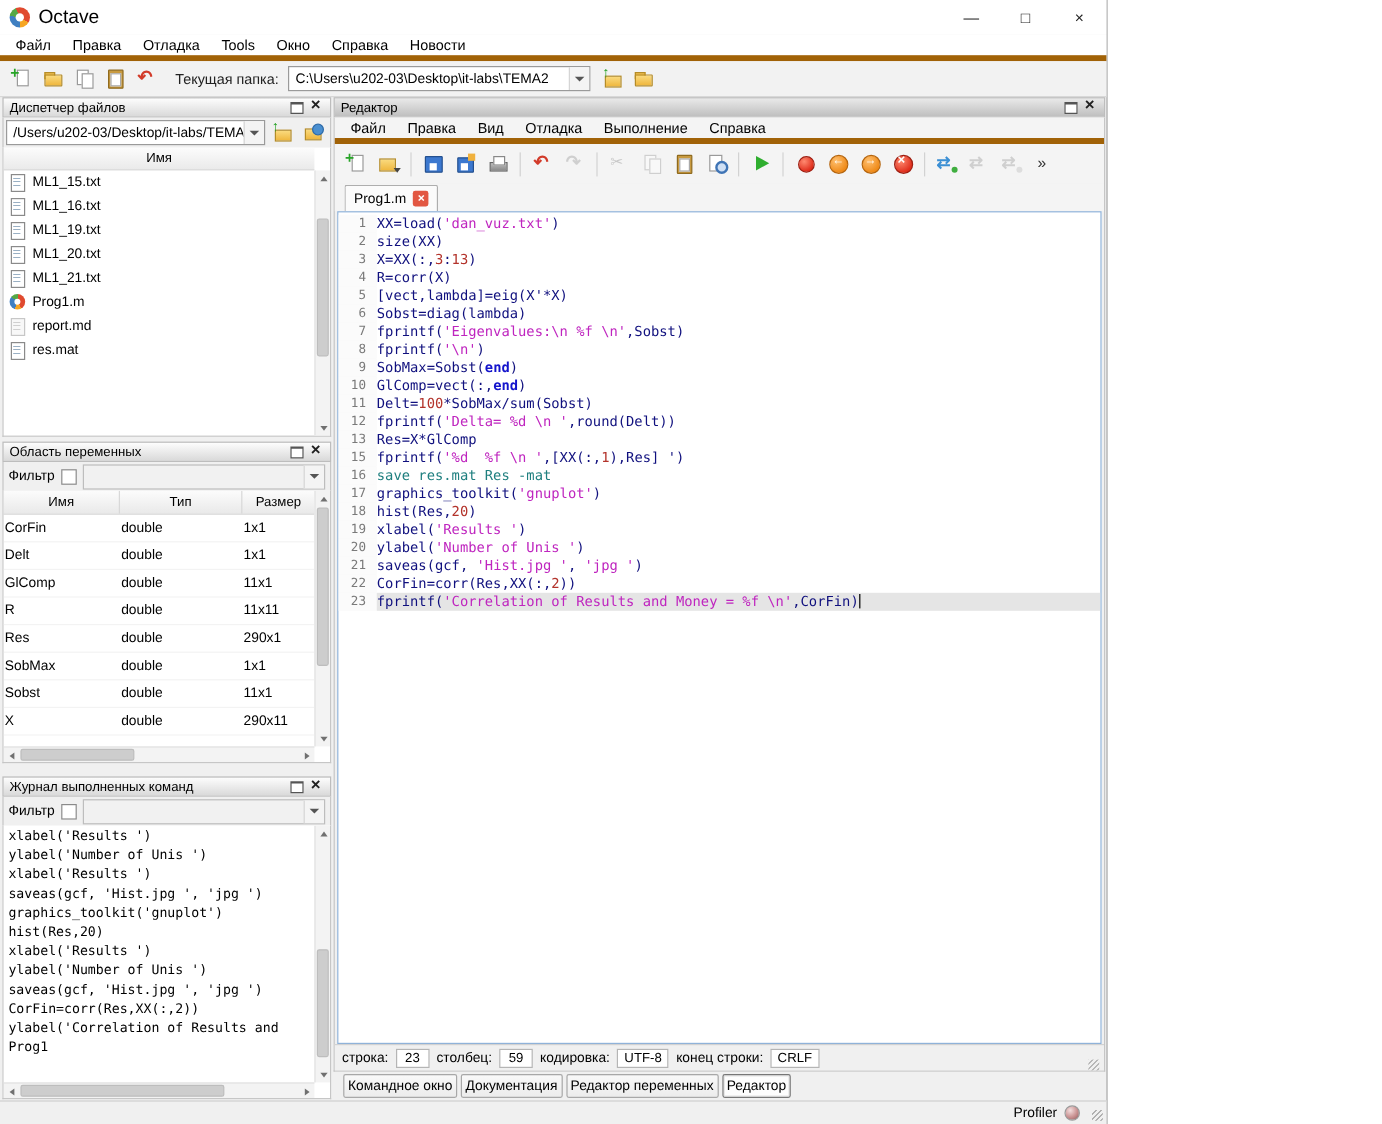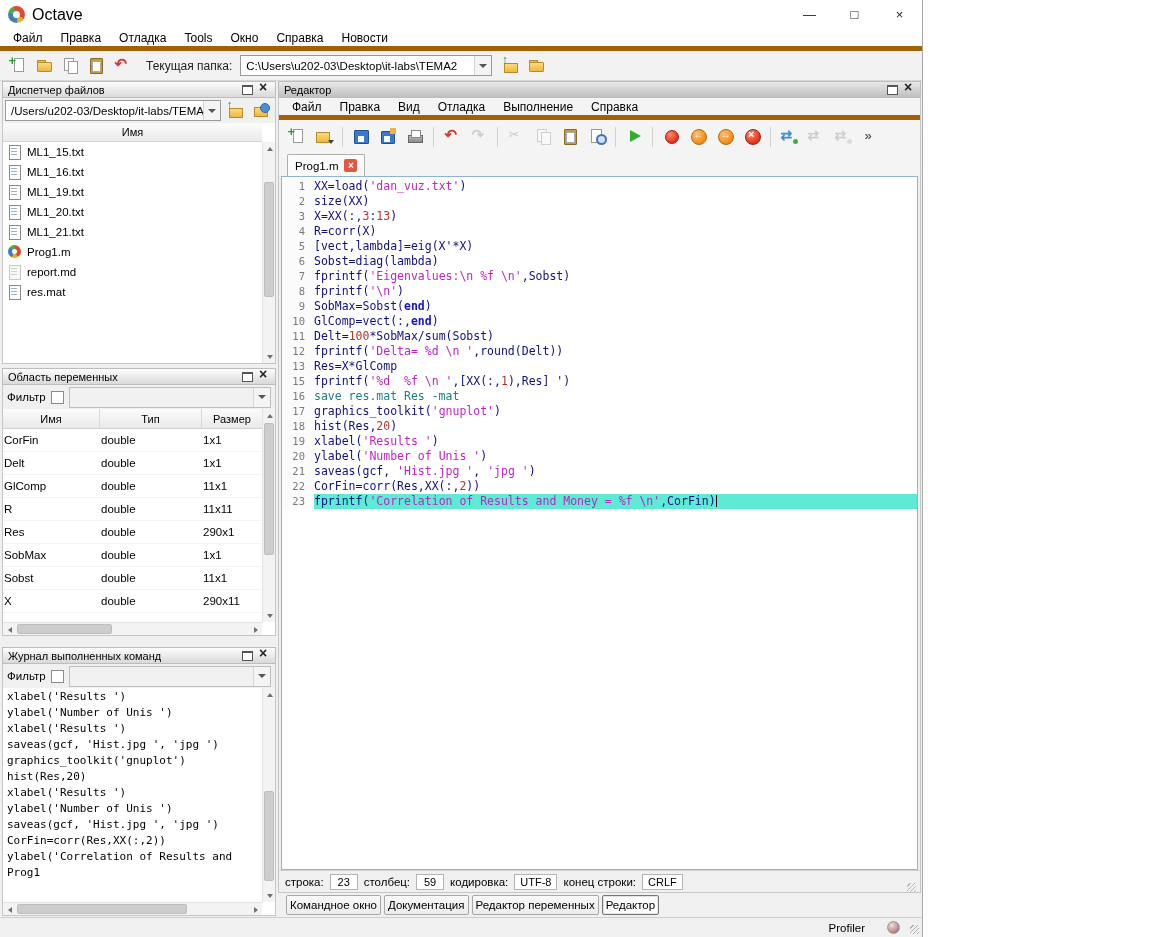--- a/index.html
+++ b/index.html
@@ -84,38 +84,38 @@
   .editor-panel{flex:1;display:flex;flex-direction:column;background:#f0f0f0;min-height:0;border:1px solid #c6c6c6;border-top:none}
   .editor-menubar{height:22px;display:flex;align-items:center;padding-left:4px;background:#f4f4f4}
   .editor-toolbar{height:33px;display:flex;align-items:center;padding-left:6px;gap:3px;background:#f4f4f4}
   .tabbar{height:23px;display:flex;align-items:flex-end;padding-left:8px;background:#f4f4f4}
   .tab{height:22px;display:flex;align-items:center;gap:6px;padding:0 7px;background:#fbfbfb;border:1px solid #aeaeae;border-bottom:none;font-size:11.5px;border-radius:2px 2px 0 0}
   .tab-close{width:13px;height:13px;background:#e25742;border-radius:2px;color:#fff;display:flex;align-items:center;justify-content:center;font-size:10px;font-weight:bold}
   .code-wrap{flex:1;background:#fff;border:1px solid #8fb2d9;margin:0 2px;position:relative;overflow:hidden;font-family:"DejaVu Sans Mono",monospace;font-size:11.5px;padding-top:2px;min-height:0}
   .code-line{display:flex;height:15px;line-height:15px;white-space:pre}
   .ln{width:32px;flex:none;text-align:right;padding-right:9px;color:#7a7a7a;font-size:10.5px;background:#fbfbfb}
   .cd{flex:1;position:relative;min-width:0}
-  .code-line.cur .cd{background:#5eead4}
+  .code-line.cur .cd{background:#e5e5e5}
   .tk-d{color:#10107e}
   .tk-s{color:#bf25bf}
   .tk-n{color:#b3332b}
   .tk-k{color:#1414cc;font-weight:bold}
   .tk-c{color:#1f7f7f}
   .caret{display:inline-block;width:1px;height:12px;background:#000;vertical-align:-2px}
 
   .editor-status{height:22px;background:#f0f0f0;border-top:1px solid #d2d2d2;display:flex;align-items:center;gap:6px;padding-left:6px;font-size:11.5px}
   .status-box{min-width:28px;height:16px;background:#fff;border:1px solid #b5b5b5;display:flex;align-items:center;justify-content:center;padding:0 5px;font-size:11px}
   .mini-grip{margin-left:auto;margin-right:4px;width:9px;height:9px;align-self:flex-end;
      background:repeating-linear-gradient(135deg,transparent 0 2px,#b8b8b8 2px 3px)}
 
   
   .bottom-tabs{height:23px;display:flex;align-items:center;gap:3px;padding-left:8px}
   .wtab{height:20px;display:flex;align-items:center;padding:0 3px;border:1px solid #a8a8a8;background:linear-gradient(#f9f9f9,#ececec);font-size:11.5px;border-radius:2px;white-space:nowrap}
   .wtab.active{background:#fdfdfd;border-color:#777;box-shadow:inset 0 0 0 1px #e3e3e3}
-  .statusline{position:absolute;left:0;right:0;bottom:0;height:20px;background:#f0f0f0;border-top:1px solid #cfcfcf;display:flex;align-items:center;justify-content:flex-end;gap:22px;padding-right:22px;font-size:11.5px}
+  .statusline{position:absolute;left:0;right:0;bottom:0;height:20px;background:#f0f0f0;border-top:1px solid #cfcfcf;display:flex;align-items:center;justify-content:flex-end;gap:6px;padding-right:22px;font-size:11.5px}
   .orb{width:13px;height:13px;border-radius:50%;background:radial-gradient(circle at 35% 30%,#f3dede,#c99191 55%,#8d5a5a);border:1px solid #9a9a9a}
   .grip{position:absolute;right:3px;bottom:3px;width:9px;height:9px;
      background:repeating-linear-gradient(135deg,transparent 0 2px,#b0b0b0 2px 3px)}
 
   
   .ic{width:17px;height:17px;display:inline-block;position:relative;flex:none}
   .ic-new::before{content:"";position:absolute;left:4px;top:1px;width:8px;height:12px;background:#fff;border:1px solid #9a9a9a}
   .ic-new::after{content:"+";position:absolute;left:-1px;top:-4px;color:#28a428;font-weight:bold;font-size:13px}
   .ic-folder::before{content:"";position:absolute;left:1px;top:3px;width:7px;height:4px;background:#edbc4e;border:1px solid #b58c28}
   .ic-folder::after{content:"";position:absolute;left:1px;top:5px;width:13px;height:8px;background:linear-gradient(#fada7e,#efb73e);border:1px solid #b58c28;border-radius:1px}

